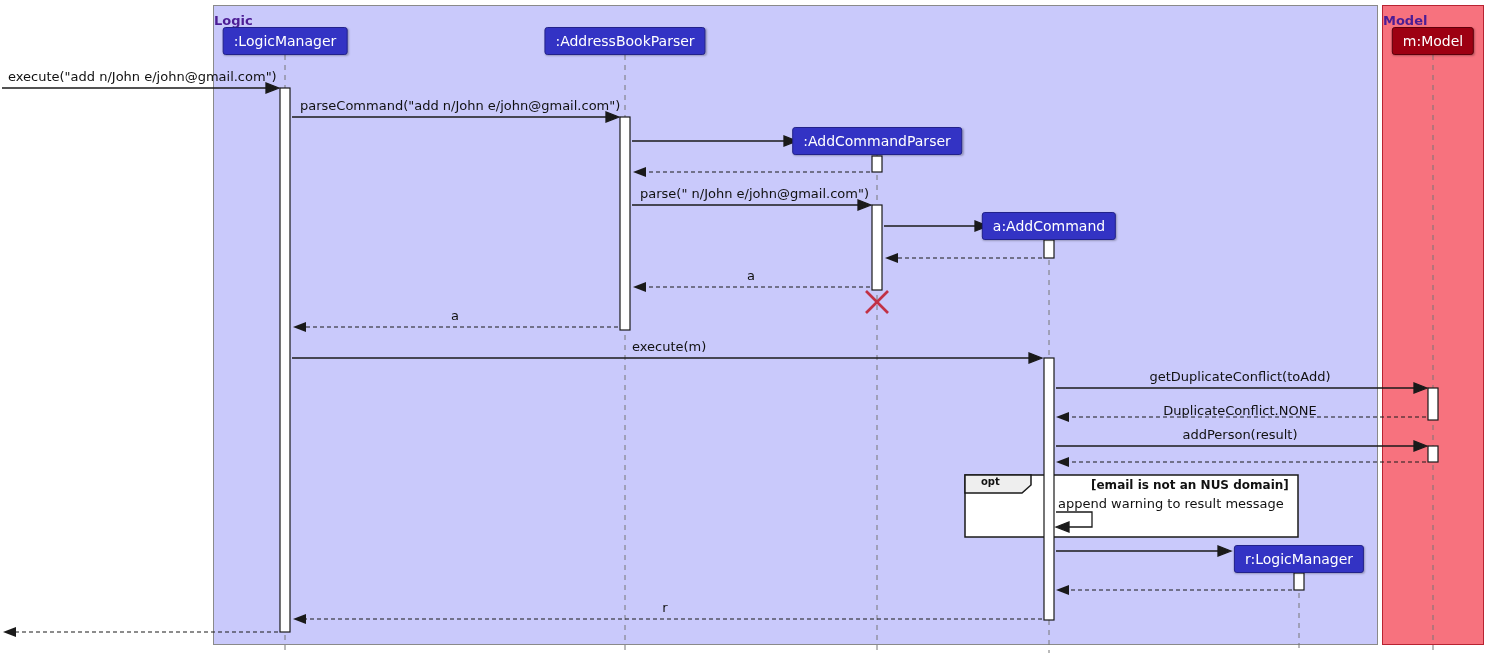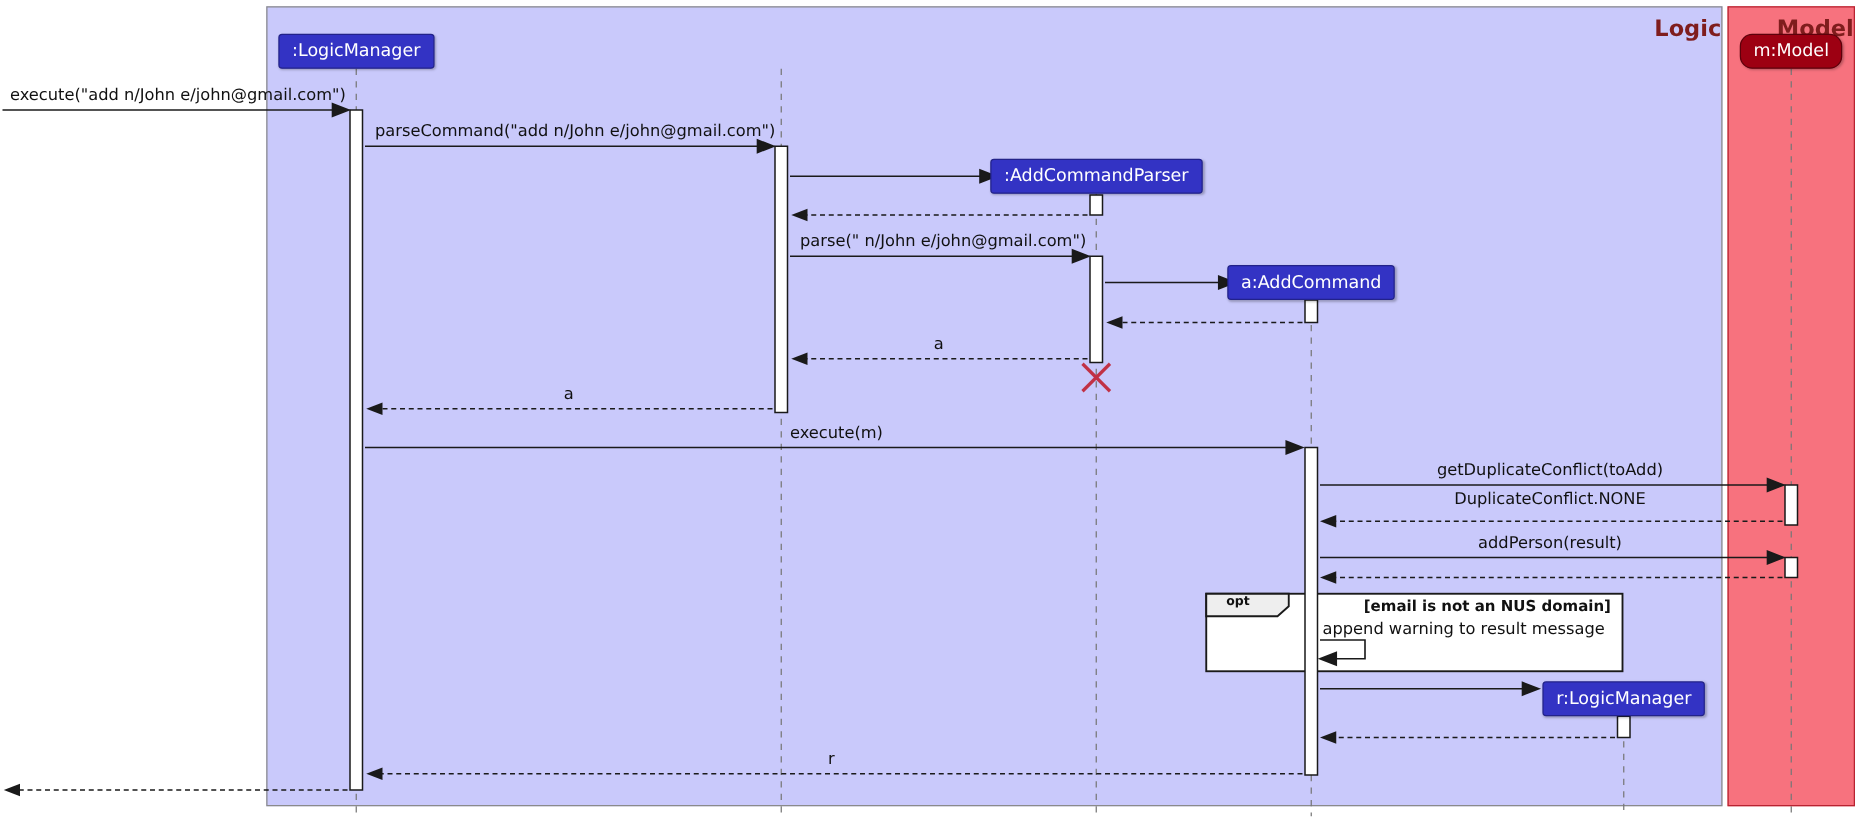--- a/index.html
+++ b/index.html
@@ -3,21 +3,21 @@
 <meta charset="utf-8">
 <style>
   html,body{margin:0;padding:0;background:#fff;}
   .canvas{
     position:relative;width:1489px;height:657px;overflow:hidden;
     font-family:"DejaVu Sans","Liberation Sans",sans-serif;background:#fff;
   }
   .frame{position:absolute;box-sizing:border-box;}
   .frame-logic{left:213px;top:5px;width:1165px;height:640px;background:#C9C9FB;border:1px solid #8a8a8a;}
   .frame-model{left:1382px;top:5px;width:102px;height:640px;background:#F7727E;border:1px solid #b82331;}
-  .frame-label{position:absolute;top:7px;width:100%;text-align:right;color:#7f1d1d;font-weight:bold;font-size:18px;}
+  .frame-label{position:absolute;top:7px;width:100%;text-align:left;color:#4c1d95;font-weight:bold;font-size:13px;}
   svg.layer{position:absolute;left:0;top:0;z-index:3;}
   .pbox{
     position:absolute;z-index:4;transform:translateX(-50%);
     background:#3333C4;color:#fff;border:1px solid #22228a;border-radius:3px;
     padding:4px 10px;font-size:14px;white-space:nowrap;line-height:18px;
     box-shadow:1px 1px 2px rgba(0,0,0,0.25);
   }
   .pbox-model{background:#9D0012;border-color:#5e000b;}
   .lbl{position:absolute;z-index:5;font-size:13px;color:#111;white-space:nowrap;}
   .lblc{transform:translateX(-50%);}
@@ -109,33 +109,34 @@
       <polygon points="3,632 16,627 16,637"></polygon>
     </g>
 
     <g stroke="#C13145" stroke-width="2.6">
       <line x1="866" y1="291" x2="888" y2="313"></line>
       <line x1="888" y1="291" x2="866" y2="313"></line>
     </g>
   </svg>
 
   <div class="pbox" style="left:285px;top:27px;">:LogicManager</div>
+  <div class="pbox" style="left:625px;top:27px;">:AddressBookParser</div>
   <div class="pbox" style="left:877px;top:127px;">:AddCommandParser</div>
   <div class="pbox" style="left:1049px;top:212px;">a:AddCommand</div>
   <div class="pbox" style="left:1299px;top:545px;">r:LogicManager</div>
-  <div class="pbox pbox-model" style="left:1433px;top:27px;border-radius:10px;">m:Model</div>
+  <div class="pbox pbox-model" style="left:1433px;top:27px;">m:Model</div>
 
   <div class="lbl" style="left:8px;top:69px;">execute("add n/John e/john@gmail.com")</div>
   <div class="lbl" style="left:300px;top:98px;">parseCommand("add n/John e/john@gmail.com")</div>
   <div class="lbl" style="left:640px;top:186px;">parse(" n/John e/john@gmail.com")</div>
   <div class="lbl lblc" style="left:751px;top:268px;">a</div>
   <div class="lbl lblc" style="left:455px;top:308px;">a</div>
   <div class="lbl" style="left:632px;top:339px;">execute(m)</div>
   <div class="lbl lblc" style="left:1240px;top:369px;">getDuplicateConflict(toAdd)</div>
-  <div class="lbl lblc" style="left:1240px;top:392px;">DuplicateConflict.NONE</div>
+  <div class="lbl lblc" style="left:1240px;top:403px;">DuplicateConflict.NONE</div>
   <div class="lbl lblc" style="left:1240px;top:427px;">addPerson(result)</div>
   <div class="lbl lblc" style="left:665px;top:600px;">r</div>
 
   <div class="lbl opt-keyword" style="left:981px;top:476px;">opt</div>
   <div class="lbl opt-guard" style="left:1091px;top:478px;text-align:right;">[email is not an NUS domain]</div>
   <div class="lbl" style="left:1058px;top:496px;">append warning to result message</div>
 
 </div>
 
 </body></html>

